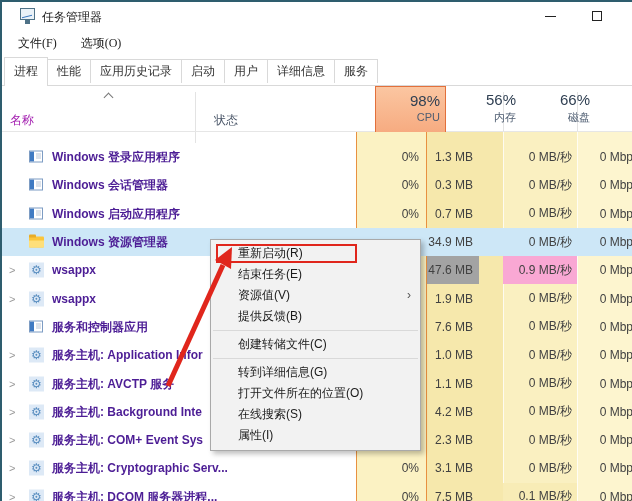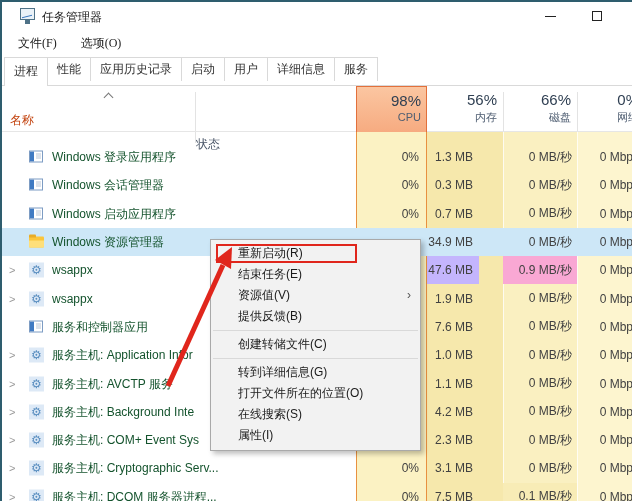--- a/index.html
+++ b/index.html
@@ -18,34 +18,34 @@
   .app-icon::after{ content:""; position:absolute; left:4px; top:11px; width:5px; height:4px; background:#4f7287; }
   .title-text{ position:absolute; left:40px; top:7px; font-size:12px; color:#1a1a1a; }
   .winbtn{ position:absolute; top:0; width:45px; height:28px; display:flex; align-items:center; justify-content:center; }
   .winbtn.min{ left:526px; } .winbtn.max{ left:572px; }
   .glyph-min{ width:11px; height:0; border-top:1px solid #222; }
   .glyph-max{ width:10px; height:10px; border:1px solid #222; background:#fff; }
   
   .menubar{ position:absolute; left:0; top:28px; width:630px; height:27px; display:flex; align-items:center; padding-left:6px; gap:4px; }
   .menubar-item{ padding:3px 10px; color:#1a1a1a;font-family:Liberation Serif, serif; }
   
-  .tabbar{ position:absolute; left:0; top:55px; width:630px; height:29px; display:flex; align-items:flex-start; padding-left:2px; border-bottom:1px solid #d9d9d9; }
+  .tabbar{ position:absolute; left:0; top:55px; width:630px; height:29px; display:flex; align-items:center; padding-left:2px; border-bottom:1px solid #d9d9d9; }
   .tab{ height:24px; padding:0 9px; display:flex; align-items:center; background:#fff;
     border:1px solid #d9d9d9; border-bottom:none; margin-right:-1px; color:#333; position:relative; }
   .tab.active{ height:28px; z-index:2; background:#fff; }
   .tab.active::after{ content:""; position:absolute; left:0; right:0; bottom:-1px; height:1px; background:#fff; }
   
   .colheader{ position:absolute; left:0; top:84px; width:632px; height:46px; border-bottom:1px solid #e6e6e6; }
   .sort-caret{ position:absolute; left:103px; top:6px; width:8px; height:8px; }
   .sort-caret::before{ content:""; position:absolute; left:0; top:2px; width:6px; height:6px;
     border-left:1px solid #777; border-top:1px solid #777; transform:rotate(45deg); }
-  .h-name{ position:absolute; left:8px; top:26px; color:#c2410c; }
-  .h-status{ position:absolute; left:194px; top:26px; color:#4a5668;margin-top:24px; }
+  .h-name{ position:absolute; left:8px; top:26px; color:#a21caf; }
+  .h-status{ position:absolute; left:212px; top:26px; color:#4a5668; }
   .h-div{ position:absolute; top:6px; bottom:0; width:1px; background:#e3e3e3; }
-  .usage-cell{ position:absolute; top:0; height:52px; text-align:right; }
+  .usage-cell{ position:absolute; top:0; height:52px; text-align:right;margin-left:19px; }
   .usage-cell .pct{ display:block; margin-top:5px; font-size:15px; color:#2f3f52; }
   .usage-cell .lab{ display:block; margin-top:2px; font-size:11px; color:#4e5d71; }
   .u-cpu{ left:354px; width:71px; padding-right:5px; background:linear-gradient(#fbc6a1,#f6a87d); border:1px solid #e2703b; }
   .u-mem{ left:425px; width:76px; padding-right:6px; }
   .u-disk{ left:501px; width:74px; padding-right:6px; }
   .u-net{ left:575px; width:70px; padding-right:8px; }
   
   .list{ position:absolute; left:0; top:130px; width:632px; height:371px; overflow:hidden; }
   .strip{ position:absolute; top:0; bottom:0; }
   .strip.cpu{ left:354px; width:71px; background:#fbf2c3; border-left:1px solid #e89140; border-right:1px solid #e89140; }
@@ -57,21 +57,21 @@
   .row{ position:relative; height:28.3px; width:632px; }
   .row.selected{ background:#cde7f7; }
   .expander{ position:absolute; left:7px; top:50%; transform:translateY(-50%); font-size:11px; color:#9a9a9a; width:10px; }
   .row-icon{ position:absolute; left:27px; top:50%; transform:translateY(-50%); width:16px; height:15px; }
   .ic-window{ width:14px; height:12px; border:1px solid #7d9cc3; background:linear-gradient(to right,#3f7ac2 4px,#fff 4px); margin-top:1px; }
   .ic-window::before{ content:""; display:block; margin:2px 1px 0 6px; height:1px; background:#b9c6d6; box-shadow:0 2px 0 #b9c6d6, 0 4px 0 #b9c6d6; }
   .ic-folder{ width:15px; height:11px; background:#fbc53b; border-radius:1px; margin-top:2px; position:relative; }
   .ic-folder::before{ content:""; position:absolute; left:0; top:-2px; width:7px; height:3px; background:#e8ac27; border-radius:1px 1px 0 0; }
   .ic-folder::after{ content:""; position:absolute; left:0; bottom:0; width:15px; height:7px; background:#fedf7a; border-radius:0 0 1px 1px; }
   .ic-gear{ width:15px; height:15px; background:#dde9f6; color:#5b8fc0; font-size:12px; line-height:15px; text-align:center; }
-  .row-name{ position:absolute; left:50px; top:50%; transform:translateY(-50%); white-space:nowrap; color:#14532d; }
+  .row-name{ position:absolute; left:50px; top:50%; transform:translateY(-50%); white-space:nowrap; color:#4c1d95;font-weight:bold; }
   .cell{ position:absolute; top:0; height:100%; display:flex; align-items:center; justify-content:flex-end; color:#414141; }
   .cell.cpu{ left:355px; width:66px; padding-right:4px; }
   .cell.mem{ left:425px; width:52px; padding-right:6px; }
   .cell.disk{ left:501px; width:74px; padding-right:5px; }
   .cell.net{ left:575px; width:70px; padding-right:8px; }
   
   .ctxmenu{ position:absolute; left:208px; top:237px; width:211px; background:#f2f2f2;
     border:1px solid #a9a9a9; box-shadow:3px 3px 5px rgba(0,0,0,.25); padding:3px 0 4px 0; z-index:10; }
   .ctx-item{ position:relative; height:21px; line-height:21px; padding-left:27px; color:#1a1a1a; }
   .ctx-sep{ height:1px; background:#d9d9d9; margin:3px 2px; }
@@ -201,21 +201,21 @@
     <span class="cell disk">0 MB/秒</span>
     <span class="cell net">0 Mbps</span>
   </div>
       <div class="row">
     <span class="expander" style="visibility: visible;">&gt;</span>
     <span class="row-icon">
           <span class="ic-gear" style="display: block;">⚙</span>
         </span>
     <span class="row-name">wsappx</span>
     <span class="cell cpu"></span>
-    <span class="cell mem" style="background: #c4b5fd;">47.6 MB</span>
+    <span class="cell mem" style="background: #a3a3a3;">47.6 MB</span>
     <span class="cell disk" style="background: #f9a8d4;">0.9 MB/秒</span>
     <span class="cell net">0 Mbps</span>
   </div>
       <div class="row">
     <span class="expander" style="visibility: visible;">&gt;</span>
     <span class="row-icon">
           <span class="ic-gear" style="display: block;">⚙</span>
         </span>
     <span class="row-name">wsappx</span>
     <span class="cell cpu"></span>

